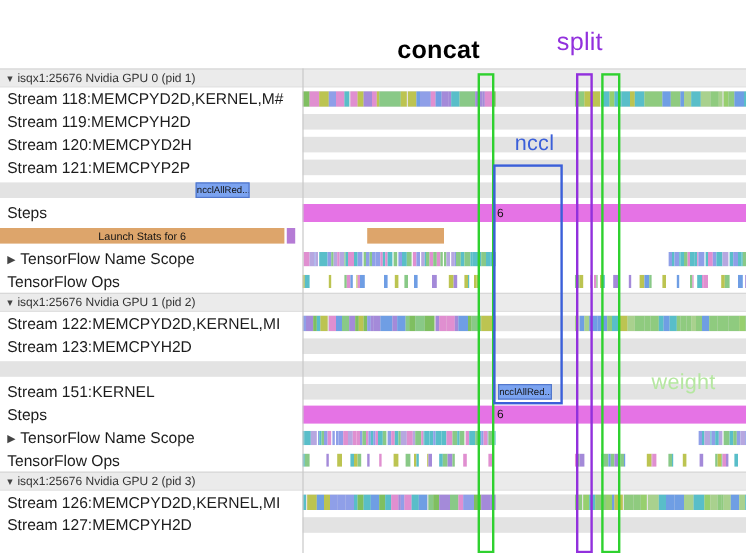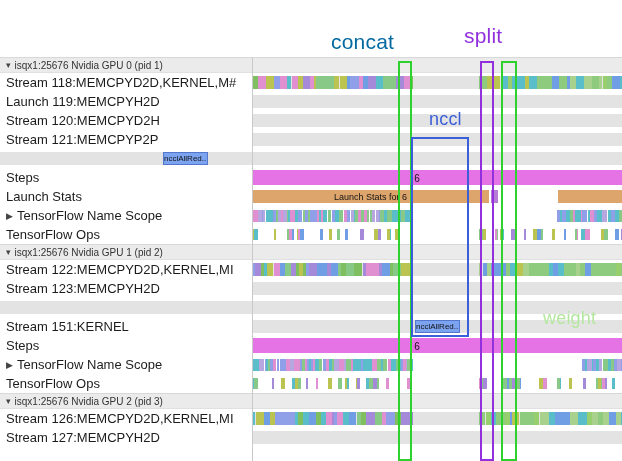--- a/index.html
+++ b/index.html
@@ -112,21 +112,21 @@
             <span class="seg" style="width: 1px; background: transparent;"></span>
             <span class="seg" style="width: 4.92536px; background: rgb(151, 207, 110);"></span>
             <span class="seg" style="width: 4.32972px; background: rgb(143, 203, 127);"></span>
             <span class="seg" style="width: 8.5371px; background: rgb(111, 158, 228);"></span>
             <span class="seg" style="width: 8.33486px; background: rgb(89, 190, 201);"></span>
           </div>
         </div>
       </div>
       <div class="row stream">
         <div class="label">
-          <span>Launch 119:MEMCPYH2D</span>
+          <span>Stream 119:MEMCPYH2D</span>
         </div>
         <div class="track">
           <div class="strip"></div>
         </div>
       </div>
       <div class="row stream">
         <div class="label">
           <span>Stream 120:MEMCPYD2H</span>
         </div>
         <div class="track">
@@ -153,23 +153,20 @@
         <div class="label">
           <span>Steps</span>
         </div>
         <div class="track">
           <div class="bar solid" style="left: 0px; width: 370px; height: 15px; top: 2px; background: rgb(229, 115, 229);">
             <span class="bar-label abs" style="font-size: 10px; left: 165px;">6</span>
           </div>
         </div>
       </div>
       <div class="row plain">
-        <div class="label">
-          <span>Launch Stats</span>
-        </div>
         <div class="track">
           <div class="bar solid" style="left: 0px; width: 237px; height: 13px; top: 3px; background: rgb(221, 165, 107);">
             <span class="bar-label" style="font-size: 9px;">Launch Stats for 6</span>
           </div>
           <div class="bar solid" style="left: 239px; width: 7px; height: 13px; top: 3px; background: rgb(181, 123, 213);"></div>
           <div class="bar solid" style="left: 306px; width: 64px; height: 13px; top: 3px; background: rgb(221, 165, 107);"></div>
         </div>
       </div>
       <div class="row plain">
         <div class="label">
@@ -756,19 +753,19 @@
         </div>
       </div>
     </div>
   <div class="vsep"></div>
 
   <div class="ann-box" id="box-concat" style="border-color: rgb(47, 209, 47);"></div>
   <div class="ann-box" id="box-split" style="border-color: rgb(146, 48, 221);"></div>
   <div class="ann-box" id="box-green2" style="border-color: rgb(47, 209, 47);"></div>
   <div class="ann-box" id="box-nccl" style="border-color: rgb(59, 95, 217);"></div>
 
-  <div class="ann-text" id="txt-concat" style="color: #0369a1;">concat</div>
+  <div class="ann-text" id="txt-concat" style="color: #000000; font-weight: bold;">concat</div>
   <div class="ann-text" id="txt-split" style="color: rgb(146, 48, 221);">split</div>
   <div class="ann-text" id="txt-nccl" style="color: rgb(59, 95, 217);">nccl</div>
   <div class="ann-text" id="txt-weight" style="color: rgb(181, 231, 160);">
     <div>weight</div>
   </div>
 </div>
 
 </body></html>

